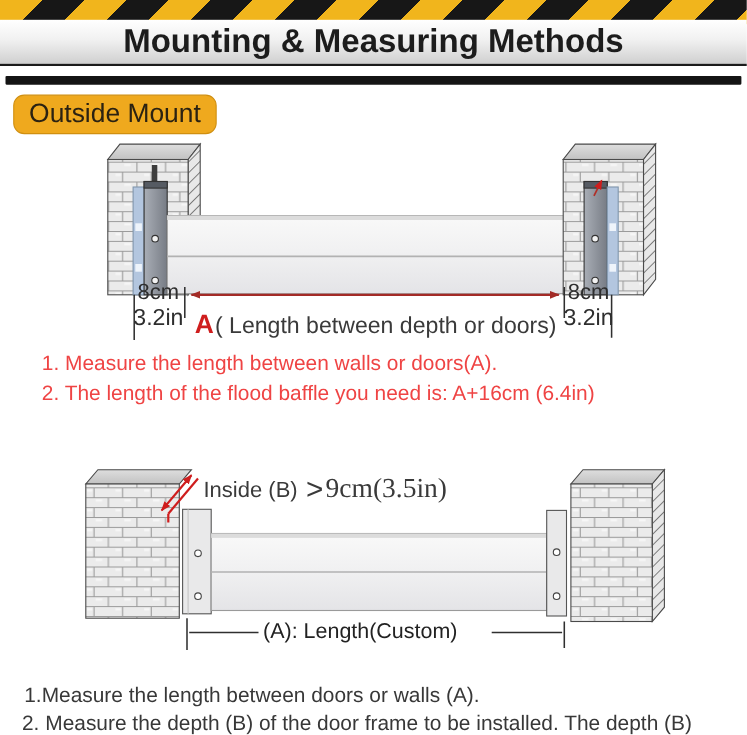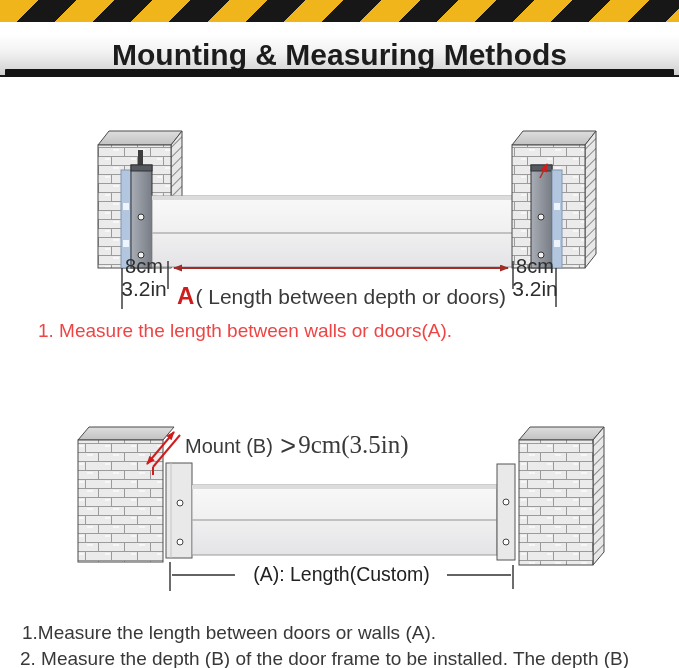--- a/index.html
+++ b/index.html
@@ -2,21 +2,21 @@
 <html><head>
 <meta charset="utf-8">
 <style>
   html,body{margin:0;padding:0;background:#fff;}
   .page{position:relative;width:679px;height:668px;background:#fff;overflow:hidden;
         font-family:"Liberation Sans", sans-serif;color:#333;}
 
   
   .hazard{position:absolute;top:0;left:0;width:679px;height:22px;
           background:repeating-linear-gradient(135deg,#f1b51c 0 27px,#171717 27px 54px);}
-  .title-band{position:absolute;top:35px;left:0;width:679px;height:40px;
+  .title-band{position:absolute;top:18px;left:0;width:679px;height:40px;
           background:linear-gradient(#ffffff,#f1f1f1 45%,#d9d9d9 85%,#cfcfcf);
           border-bottom:2px solid #1b1b1b;
           display:flex;align-items:center;justify-content:center;}
   .title-band span{font-size:30px;font-weight:bold;color:#1c1c1c;letter-spacing:0px;}
   .black-bar{position:absolute;top:69px;left:5px;width:669px;height:8px;background:#141414;border-radius:1px;}
 
   
   .badge{position:absolute;background:#efa91e;border:1px solid #d08f10;border-radius:10px;
          display:flex;align-items:center;justify-content:center;
          font-size:24px;color:#2b2212;}
@@ -37,37 +37,40 @@
   .arrow-label .red-a{color:#cf1d1d;font-weight:bold;font-size:24px;margin-right:1px;}
 
   .steps-outside{left:38px;top:321px;width:620px;font-size:19px;color:#ef4444;}
   .steps-outside .step{margin-bottom:7px;}
 
   .depth-label{left:185px;top:431px;color:#3a3a3a;white-space:nowrap;}
   .depth-label .d1{font-size:20px;vertical-align:baseline;}
   .depth-label .gt{font-size:27px;vertical-align:-2px;margin:0 2px;}
   .depth-label .d2{font-size:25px;vertical-align:baseline;font-family:Liberation Serif, serif;}
 
-  .length-label{left:170px;top:564px;width:343px;text-align:center;font-size:19.5px;color:#222;}
+  .length-label{left:156px;top:564px;width:343px;text-align:center;font-size:19.5px;color:#222;}
 
   .steps-inside{left:13px;top:603px;width:660px;font-size:19px;color:#383838;line-height:1.1;}
   .steps-inside .step1{padding-left:9px;margin-bottom:5px;margin-top:20px;}
   .steps-inside .step2{text-indent:7px;}
 </style>
 </head>
 <body>
 
 <div class="page">
 
   <div class="hazard"></div>
   <div class="title-band">
     <span>Mounting &amp; Measuring Methods</span>
   </div>
   <div class="black-bar"></div>
 
+  <div class="badge outside">
+    <span>Outside Mount</span>
+  </div>
 
   <svg id="svg-outside" class="diagram" width="679" height="195" viewBox="0 0 679 195" xmlns="http://www.w3.org/2000/svg">
     <defs>
       <pattern id="brick" width="26" height="18" patternUnits="userSpaceOnUse">
         <rect width="26" height="18" fill="#ebebeb"></rect>
         <path d="M0,0.5 H26 M0,9.5 H26" stroke="#9b9b9b" stroke-width="1" fill="none"></path>
         <path d="M7.5,0.5 V9.5 M20.5,9.5 V18" stroke="#9b9b9b" stroke-width="1" fill="none"></path>
         <rect x="1" y="2" width="5" height="2" fill="#f7f7f7"></rect>
         <rect x="9" y="11" width="6" height="2" fill="#f7f7f7"></rect>
       </pattern>
@@ -152,20 +155,21 @@
   <div class="overlay measure-right">
     <div>8cm</div>
     <div class="in">3.2in</div>
   </div>
   <div class="overlay arrow-label">
     <span class="red-a">A</span><span>( Length between depth or doors)</span>
   </div>
 
   <div class="overlay steps-outside">
     <div class="step">1. Measure the length between walls or doors(A).</div>
+    <div class="step">2. The length of the flood baffle you need is: A+16cm (6.4in)</div>
   </div>
 
 
   <svg id="svg-inside" class="diagram" width="679" height="180" viewBox="0 0 679 180" xmlns="http://www.w3.org/2000/svg">
 
     <g>
       <polygon points="78,15 163,15 174,2 89,2" fill="url(#topFaceGrad)" stroke="#4a4a4a"></polygon>
       <rect x="78" y="15" width="85" height="122" fill="url(#brick)" stroke="#4a4a4a"></rect>
     </g>
 
@@ -202,21 +206,21 @@
 
     <g stroke="#2f2f2f" stroke-width="1.4">
       <line x1="170" y1="137" x2="170" y2="166"></line>
       <line x1="513" y1="140" x2="513" y2="164"></line>
       <line x1="172" y1="150" x2="235" y2="150"></line>
       <line x1="447" y1="150" x2="511" y2="150"></line>
     </g>
   </svg>
 
   <div class="overlay depth-label">
-    <span class="d1">Mount (B) </span><span class="gt">&gt;</span><span class="d2">9cm(3.5in)</span>
+    <span class="d1">Inside (B) </span><span class="gt">&gt;</span><span class="d2">9cm(3.5in)</span>
   </div>
 
   <div class="overlay length-label">(A): Length(Custom)</div>
 
   <div class="overlay steps-inside">
     <div class="step1">1.Measure the length between doors or walls (A).</div>
     <div class="step2">2. Measure the depth (B) of the door frame to be installed. The depth (B) needs to be greater than 9cm (3.5in) before the flood protection baffle can be installed.</div>
   </div>
 
 </div>

